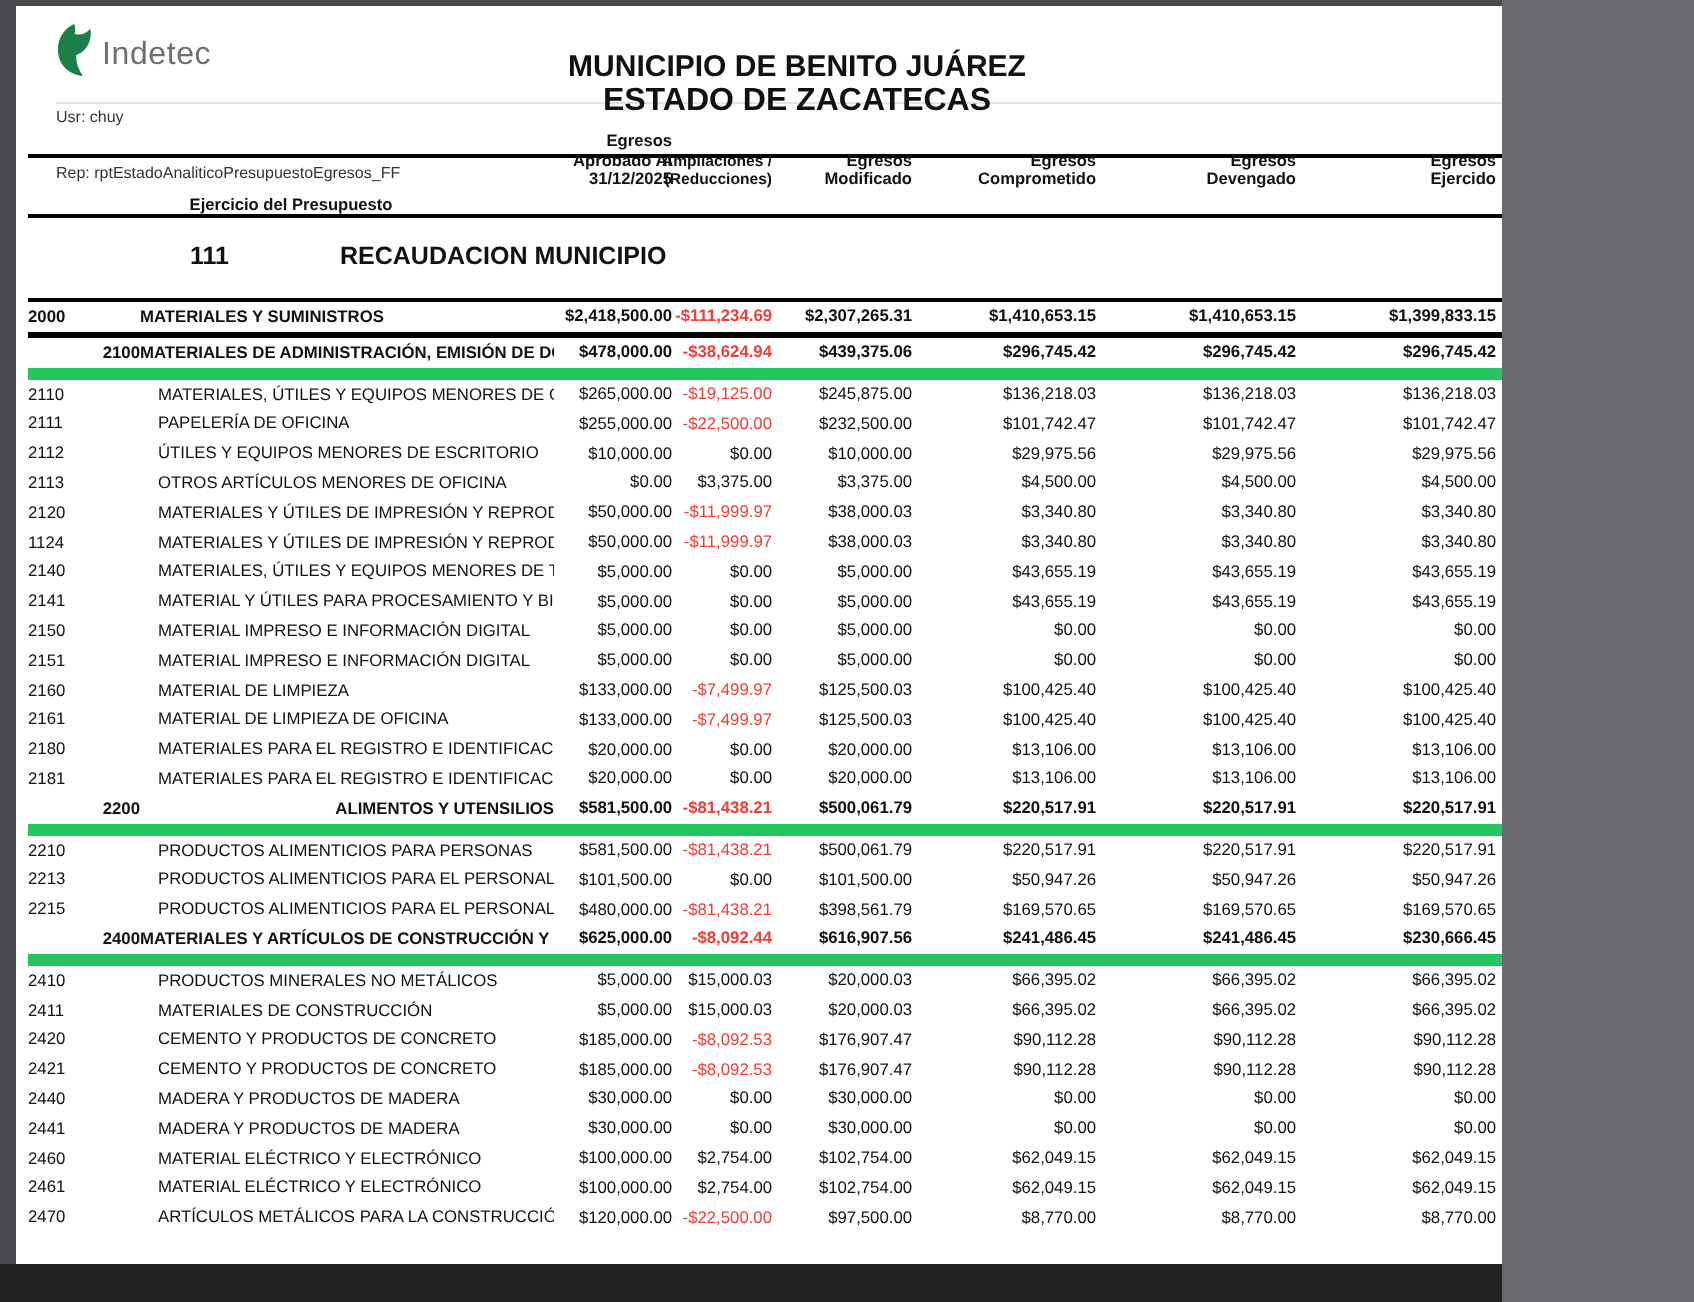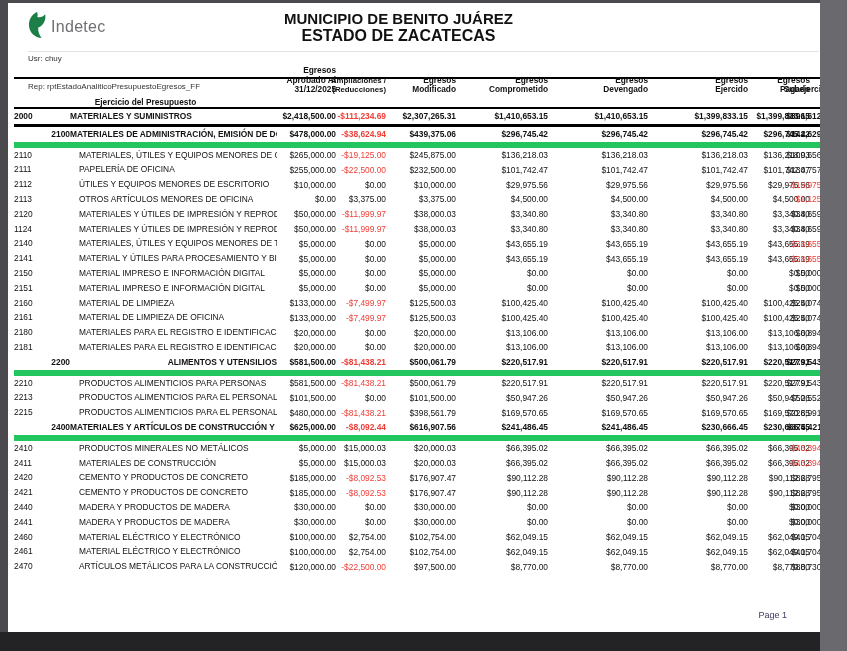--- a/index.html
+++ b/index.html
@@ -1,26 +1,26 @@
 <!DOCTYPE html>
 <html style="--neg: #ef3e36;"><head>
 <meta charset="utf-8">
 <style>
   html,body{margin:0;padding:0;background:#6a6a6e;}
   *{box-sizing:border-box;}
-  .chrome{position:relative;width:820px;height:651px;background:#4a4a4e;font-family:"Liberation Sans",sans-serif;overflow:hidden;}
+  .chrome{position:relative;width:751px;height:651px;background:#4a4a4e;font-family:"Liberation Sans",sans-serif;overflow:hidden;}
   .chrome-bottom{position:absolute;left:0;bottom:0;width:847px;height:19px;background:#232326;}
   .page{position:absolute;left:8px;top:3px;width:833px;height:629px;background:#ffffff;color:#111;}
 
   
   .logo{position:absolute;left:20px;top:8px;display:flex;align-items:center;gap:4px;}
   .logo-text{font-size:16px;color:#6f6f73;letter-spacing:.3px;}
   .hr-light{position:absolute;left:20px;right:22px;top:48px;border-top:1px solid #e2e2e2;}
   .titles{position:absolute;left:0;right:52px;top:0;text-align:center;z-index:2;}
-  .t1{margin-top:7px;font-size:15px;font-weight:bold;}
+  .t1{margin-top:22px;font-size:15px;font-weight:bold;}
   .t2{margin-top:0px;font-size:16px;font-weight:bold;}
   .t3{margin-top:4px;font-size:11px;font-weight:bold;}
   .t4clip{height:5px;overflow:hidden;}
   .t4clip span{font-size:11px;font-weight:bold;line-height:12px;display:inline-block;}
   .usr{position:absolute;left:20px;top:51px;font-size:8px;color:#333;}
   .rep{position:absolute;left:20px;top:79px;font-size:8px;color:#333;}
   .dateblock{position:absolute;top:47px;right:10px;font-size:8.5px;color:#222;z-index:2;}
   .drow{display:flex;align-items:center;height:13px;}
   .drow.first{border-bottom:1px solid #666;}
   .dlabel{width:96px;text-align:right;padding-right:6px;border-right:1px solid #666;height:13px;line-height:13px;}
@@ -110,20 +110,25 @@
             </th>
             <th class="h-num">
               <span class="har">Egresos<br>Pagado</span>
             </th>
             <th class="h-num">
               <span class="har">Subejercicio</span>
             </th>
           </tr>
       </thead>
       <tbody>
+        <tr class="section-row">
+          <td colspan="10">
+            <span class="sec-code">111</span><span class="sec-name">RECAUDACION MUNICIPIO</span>
+          </td>
+        </tr>
       <tr class="r-chapter">
             <td class="code">2000</td>
             <td class="desc">MATERIALES Y SUMINISTROS</td>
             <td class="num">
               <span class="ar">$2,418,500.00</span>
             </td>
             <td class="num">
               <span class="ar neg">-$111,234.69</span>
             </td>
             <td class="num">

